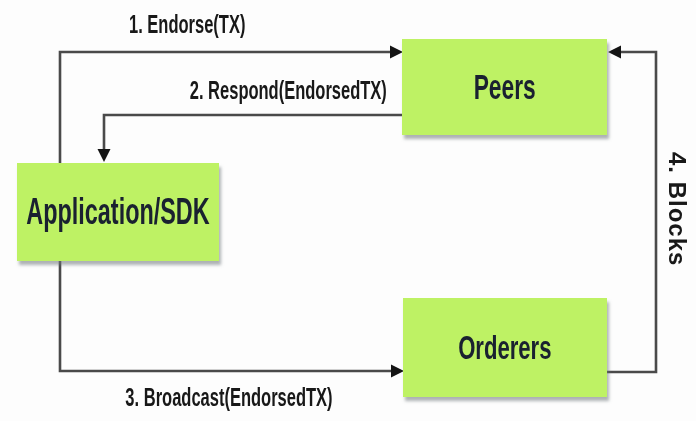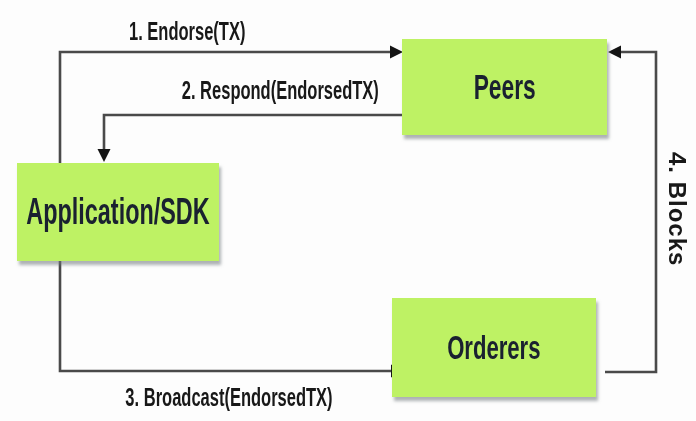--- a/index.html
+++ b/index.html
@@ -42,38 +42,38 @@
     font-weight: bold;
     color: #1a2130;
     white-space: nowrap;
     transform: scaleX(0.65);
     transform-origin: center center;
   }
   .node-app   { left: 17px;   top: 163px; width: 202px; height: 98px; }
   .node-app span { font-size: 36px; }
   .node-peers { left: 402px; top: 39px;  width: 205px; height: 96px; }
   .node-peers span { font-size: 35px; }
-  .node-orderers { left: 392px; top: 298px; width: 204px; height: 99px; }
+  .node-orderers { left: 403px; top: 298px; width: 204px; height: 99px; }
   .node-orderers span { font-size: 34px; }
   .edge-label {
     position: absolute;
     display: flex;
     align-items: center;
     justify-content: center;
     font-weight: bold;
     color: #181818;
     white-space: nowrap;
   }
   .edge-label .squish {
     transform: scaleX(0.66);
     transform-origin: center center;
     font-size: 25px;
   }
-  .label-endorse   { left: 87px;  top: 15px;   width: 200px; height: 32px; }
-  .label-respond   { left: 180px; top: 74px;  width: 200px; height: 32px; }
+  .label-endorse   { left: 87px;  top: 8px;   width: 200px; height: 32px; }
+  .label-respond   { left: 188px; top: 74px;  width: 200px; height: 32px; }
   .label-broadcast { left: 129px; top: 381px; width: 200px; height: 32px; }
   .label-blocks {
     left: 660px; top: 150px; width: 34px; height: 118px;
     writing-mode: vertical-rl;
   }
   .label-blocks .vert {
     font-size: 24px;
     letter-spacing: 1px;
   }
 </style>

